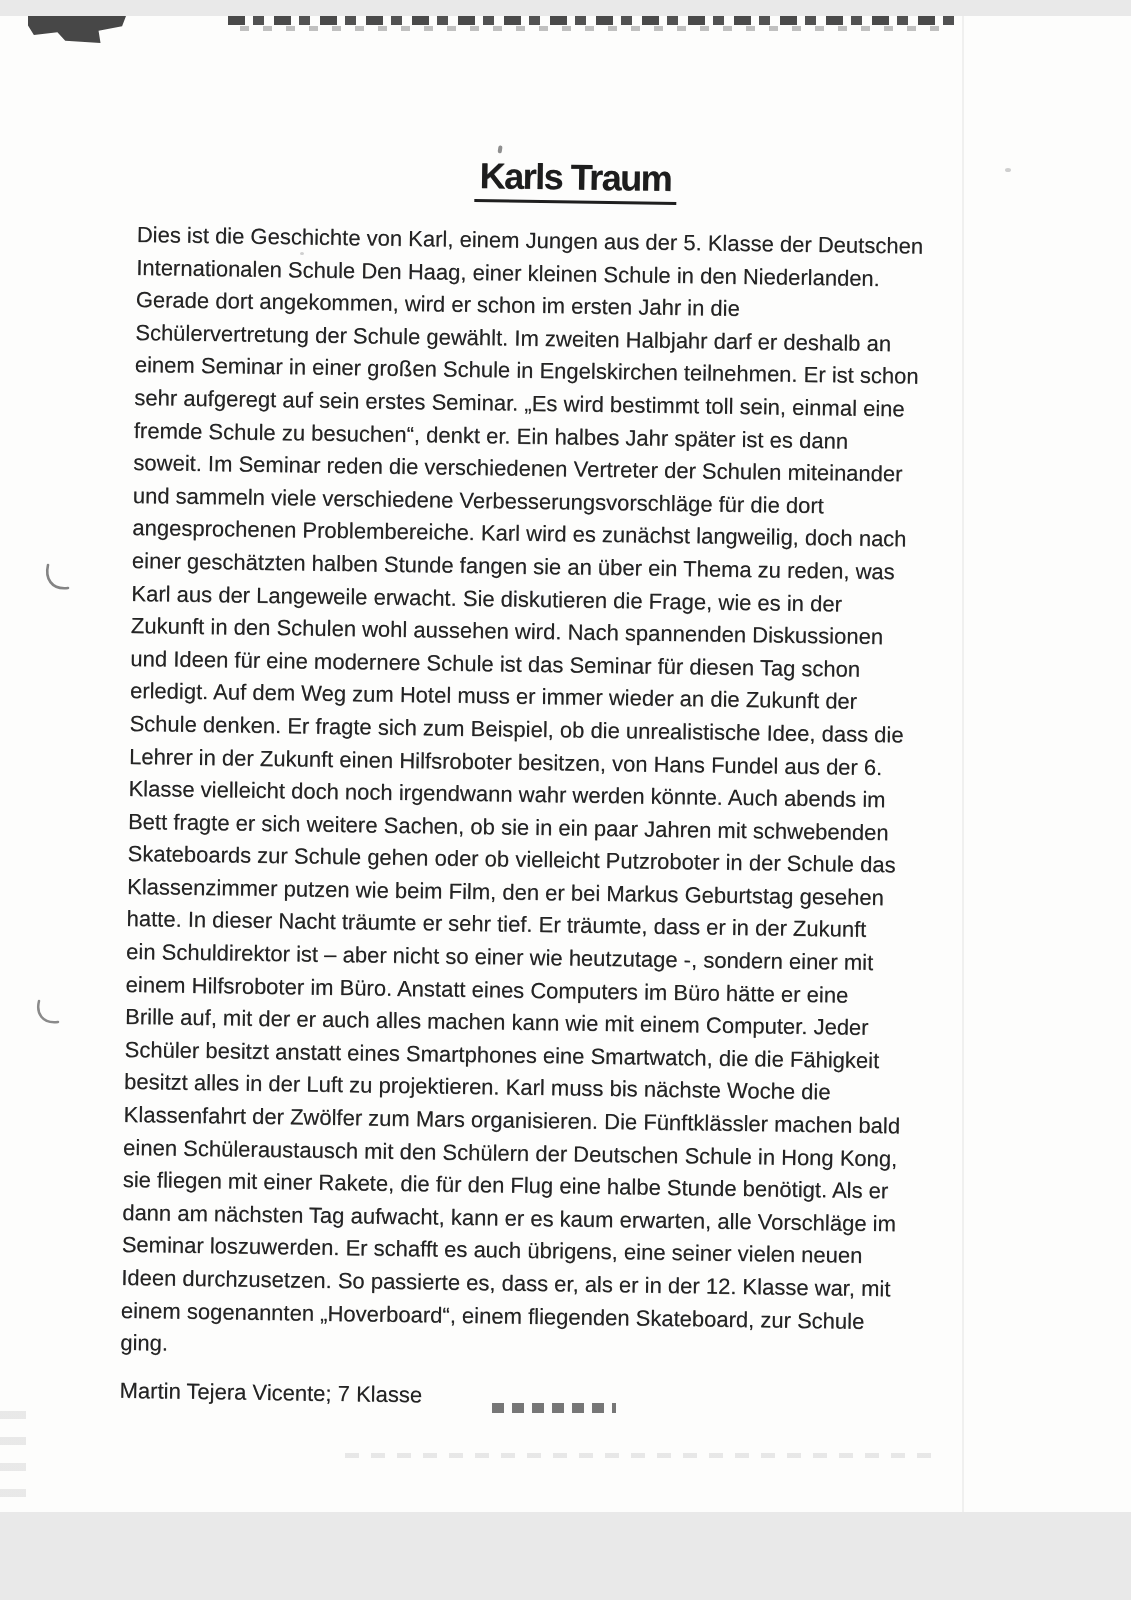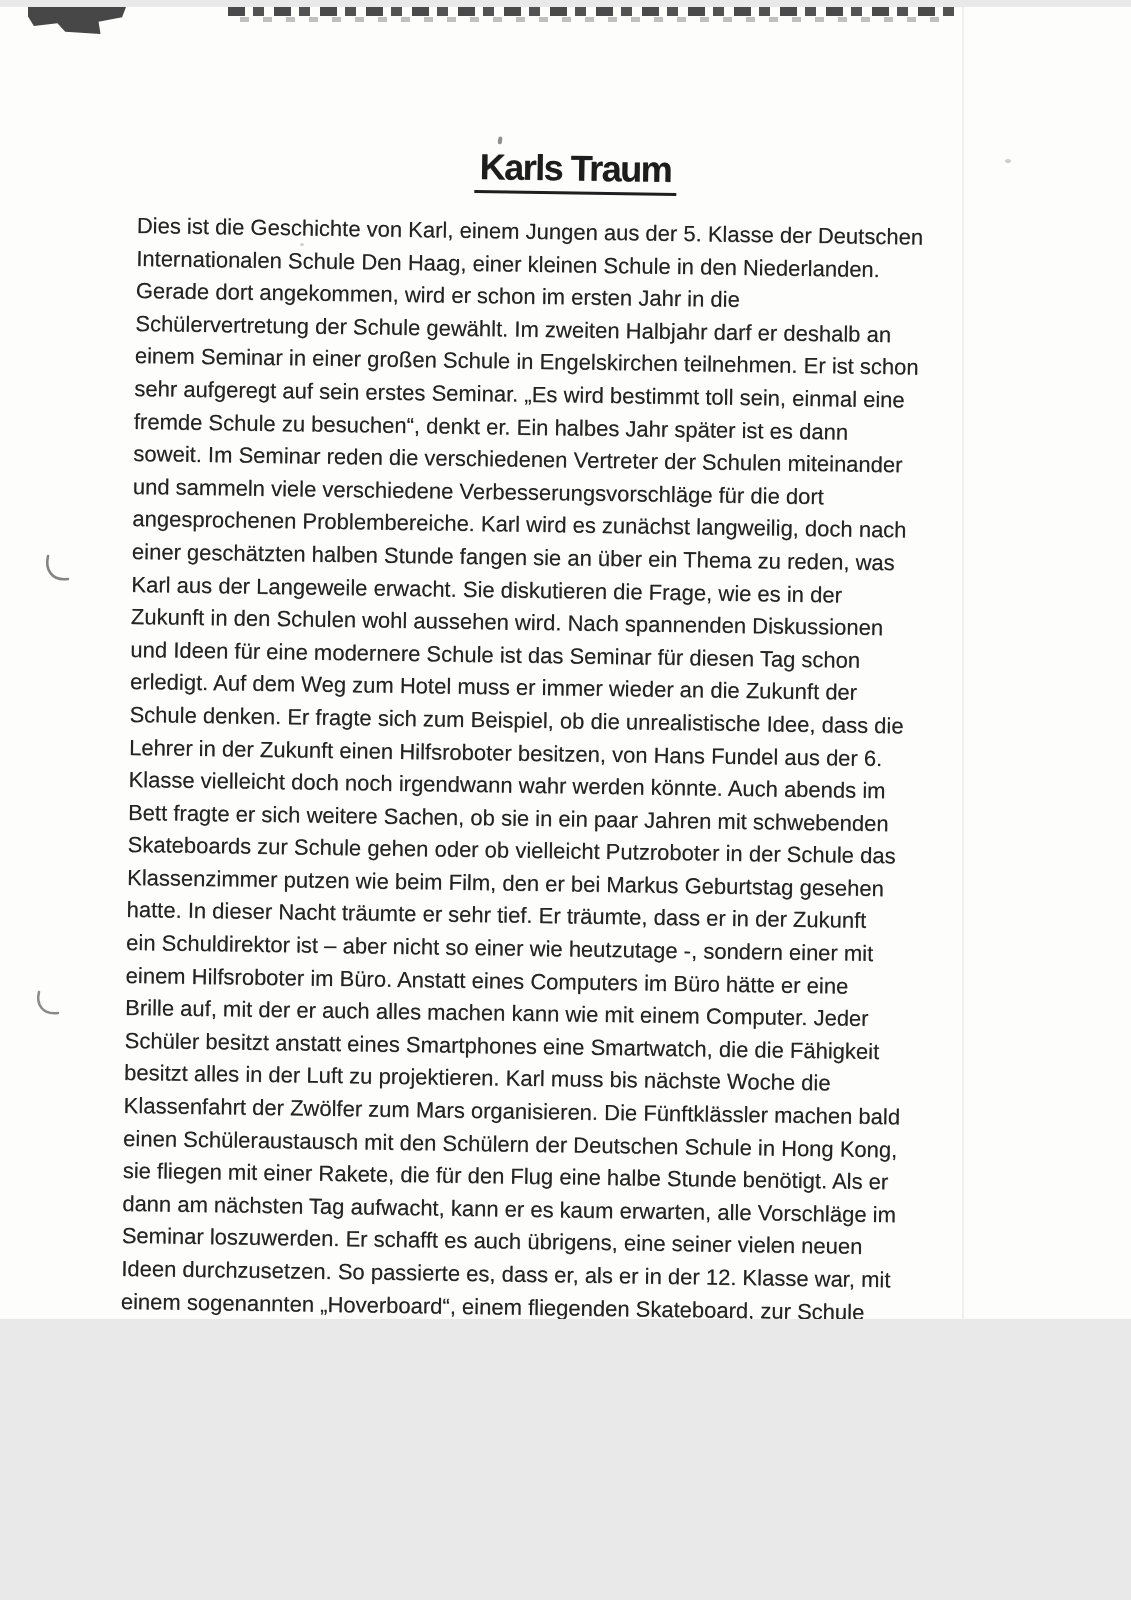--- a/index.html
+++ b/index.html
@@ -1,19 +1,19 @@
 <!DOCTYPE html>
 <html><head>
 <meta charset="utf-8">
 <style>
   html,body{margin:0;padding:0;background:#e9e9e9;}
   .page{
     position:relative;
-    width:1131px;height:1312px;
-    margin:7px auto;
+    width:1131px;height:1496px;
+    margin:16px auto;
     background:#fdfdfc;
     overflow:hidden;
     font-family:"Liberation Sans","DejaVu Sans",sans-serif;
     color:#242424;
   }
   
   .content{
     position:absolute;left:0;top:0;width:1131px;height:1600px;
     transform:rotate(0.85deg);
     transform-origin:137px 203px;

